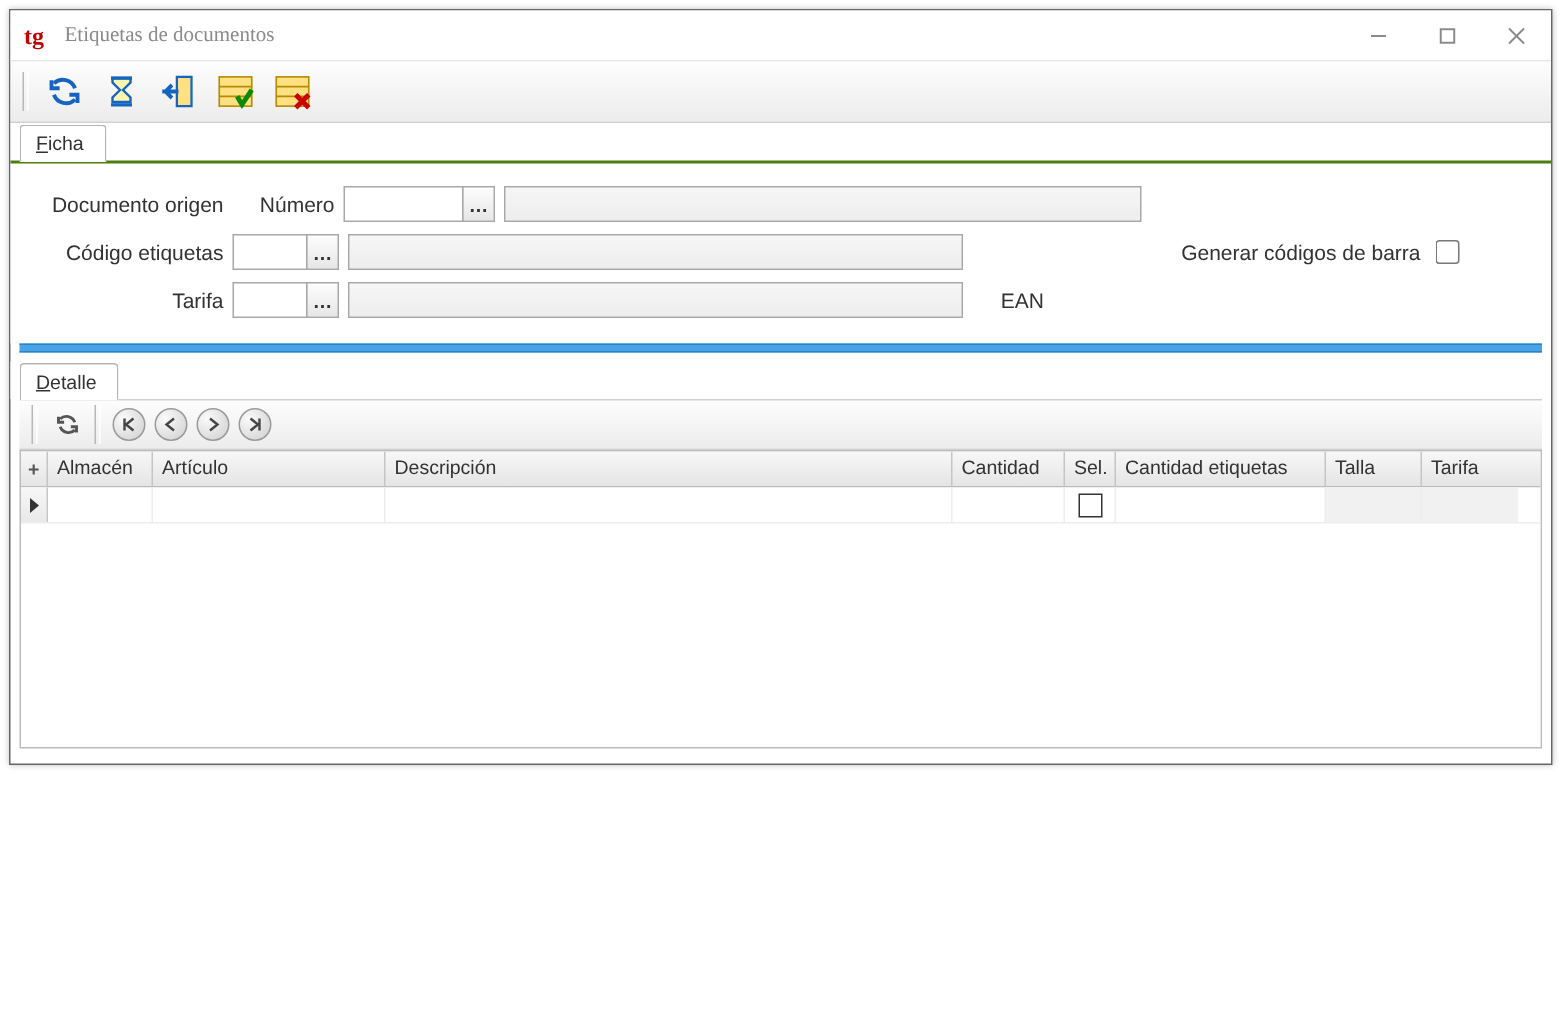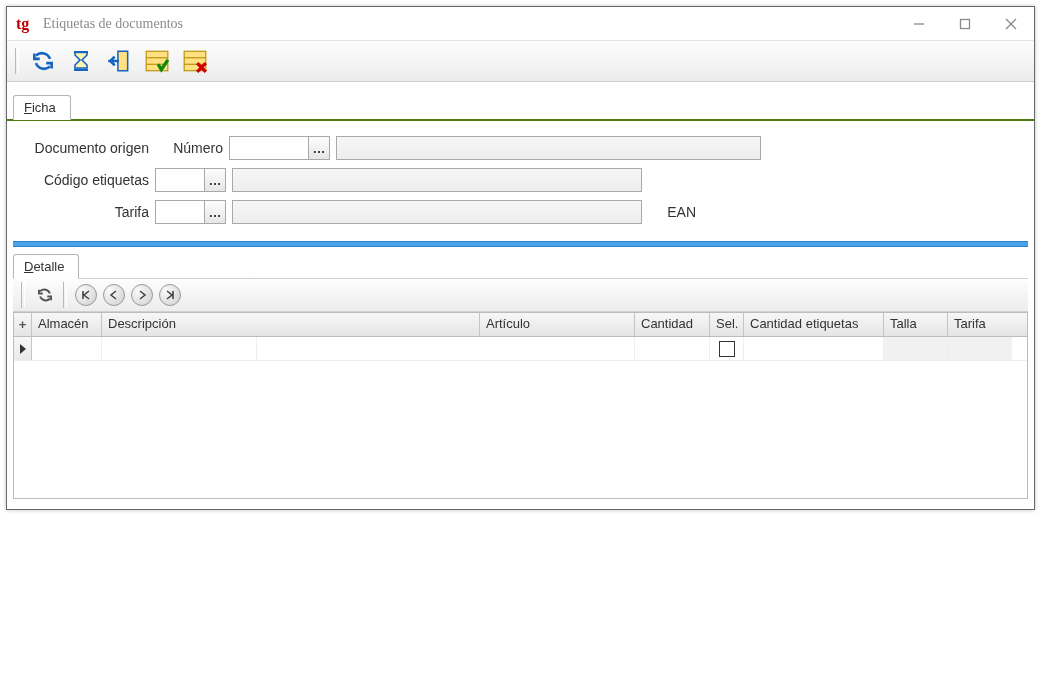--- a/index.html
+++ b/index.html
@@ -7,21 +7,21 @@
   .outer-shadow{ padding:6px; background:#fff;}
   .window{ width:1029px; height:504px; border:1px solid #666; box-shadow:0 0 4px rgba(0,0,0,0.25); display:flex; flex-direction:column; background:#fff;}
   .titlebar{ height:34px; display:flex; align-items:center; background:#fff; border-bottom:1px solid #e5e5e5;}
   .app-icon{ width:22px; height:22px; margin:0 6px 0 8px; display:flex; align-items:center; justify-content:center;}
   .title-text{ color:#8a8a8a; font-size:14px; flex:1;font-family:Liberation Serif, serif;}
   .winbtns{ display:flex;}
   .winbtn{ width:46px; height:34px; display:flex; align-items:center; justify-content:center; color:#8a8a8a;}
   .toolbar{ background:linear-gradient(#fdfdfd,#ececec); border-bottom:1px solid #d0d0d0; padding:4px 8px; display:flex; align-items:center; gap:6px;}
   .sep{ width:4px; height:26px; border-left:1px solid #b8b8b8; border-right:1px solid #fff; margin-right:2px;}
   .tbtn{ width:32px; height:32px; display:flex; align-items:center; justify-content:center; border-radius:2px;}
-  .tabrow{ display:flex; align-items:flex-end; padding:12px 6px 0 6px; background:#fff;}
+  .tabrow{ display:flex; align-items:flex-end; padding:0 6px 0 6px; background:#fff;}
   .tab{ border:1px solid #b5b5b5; border-bottom:1px solid #fff; background:#fff; padding:4px 14px 4px 10px; font-size:13px; position:relative; top:1px; border-top-left-radius:3px; border-top-right-radius:3px;}
   .tab u{ text-decoration:underline;}
   .form-area{ border-top:2px solid #4d7c0f; padding:10px 8px 12px 8px; background:#fff;}
   .row{ display:flex; align-items:center; height:30px; margin:2px 0;}
   .lbl{ text-align:right; padding-right:6px; font-size:14px;}
   select.combo, input.inp, .roinput{ height:24px; border:1px solid #a8a8a8; background:#fff; font-family:inherit; font-size:13px; padding:0 4px;}
   select.combo{ background:linear-gradient(#fff,#efefef);}
   .roinput{ background:linear-gradient(#f6f6f6,#ededed);}
   .lookup{ width:22px; height:24px; border:1px solid #a8a8a8; background:linear-gradient(#fdfdfd,#e6e6e6); display:flex; align-items:center; justify-content:center; font-weight:bold; margin-left:-1px; cursor:pointer;}
   label.chk{ display:flex; align-items:center; gap:6px; font-size:14px;}
@@ -127,20 +127,24 @@
       <div class="roinput" style="width:425px; margin-left:6px"></div>
     </div>
     <div class="row">
       <div class="lbl" style="width:140px">Código etiquetas</div>
       <input class="inp" style="width: 50px;" value="">
       <div class="lookup">
             <span>…</span>
           </div>
       <div class="roinput" style="width:410px; margin-left:6px"></div>
       <div style="flex:1"></div>
+      <label class="chk">
+        <span>Generar códigos de barra</span>
+        <input type="checkbox" style="">
+      </label>
       <div style="width:50px"></div>
     </div>
     <div class="row">
       <div class="lbl" style="width:140px">Tarifa</div>
       <input class="inp" style="width: 50px;" value="">
       <div class="lookup">
             <span>…</span>
           </div>
       <div class="roinput" style="width:410px; margin-left:6px"></div>
       <div class="lbl" style="width:60px">EAN</div>
@@ -181,22 +185,22 @@
             <svg width="12" height="12" viewBox="0 0 12 12">
               <path d="M9 2v8M3 2l5 4-5 4" fill="none" stroke="#444" stroke-width="1.6"></path>
             </svg>
           </div>
     </div>
 
     <div class="grid">
       <div class="ghead">
         <div class="plusbtn">+</div>
         <div class="gcell-h col-alm">Almacén</div>
+        <div class="gcell-h col-art">Artículo</div>
         <div class="gcell-h col-desc">Descripción</div>
-        <div class="gcell-h col-art">Artículo</div>
         <div class="gcell-h col-cant">Cantidad</div>
         <div class="gcell-h col-sel">Sel.</div>
         <div class="gcell-h col-cetq">Cantidad etiquetas</div>
         <div class="gcell-h col-talla">Talla</div>
         <div class="gcell-h col-color" style="border-right:none">Tarifa</div>
       </div>
       <div class="gbody">
         <div class="grow">
           <div class="rowselector">
             <svg width="8" height="10" viewBox="0 0 8 10">

